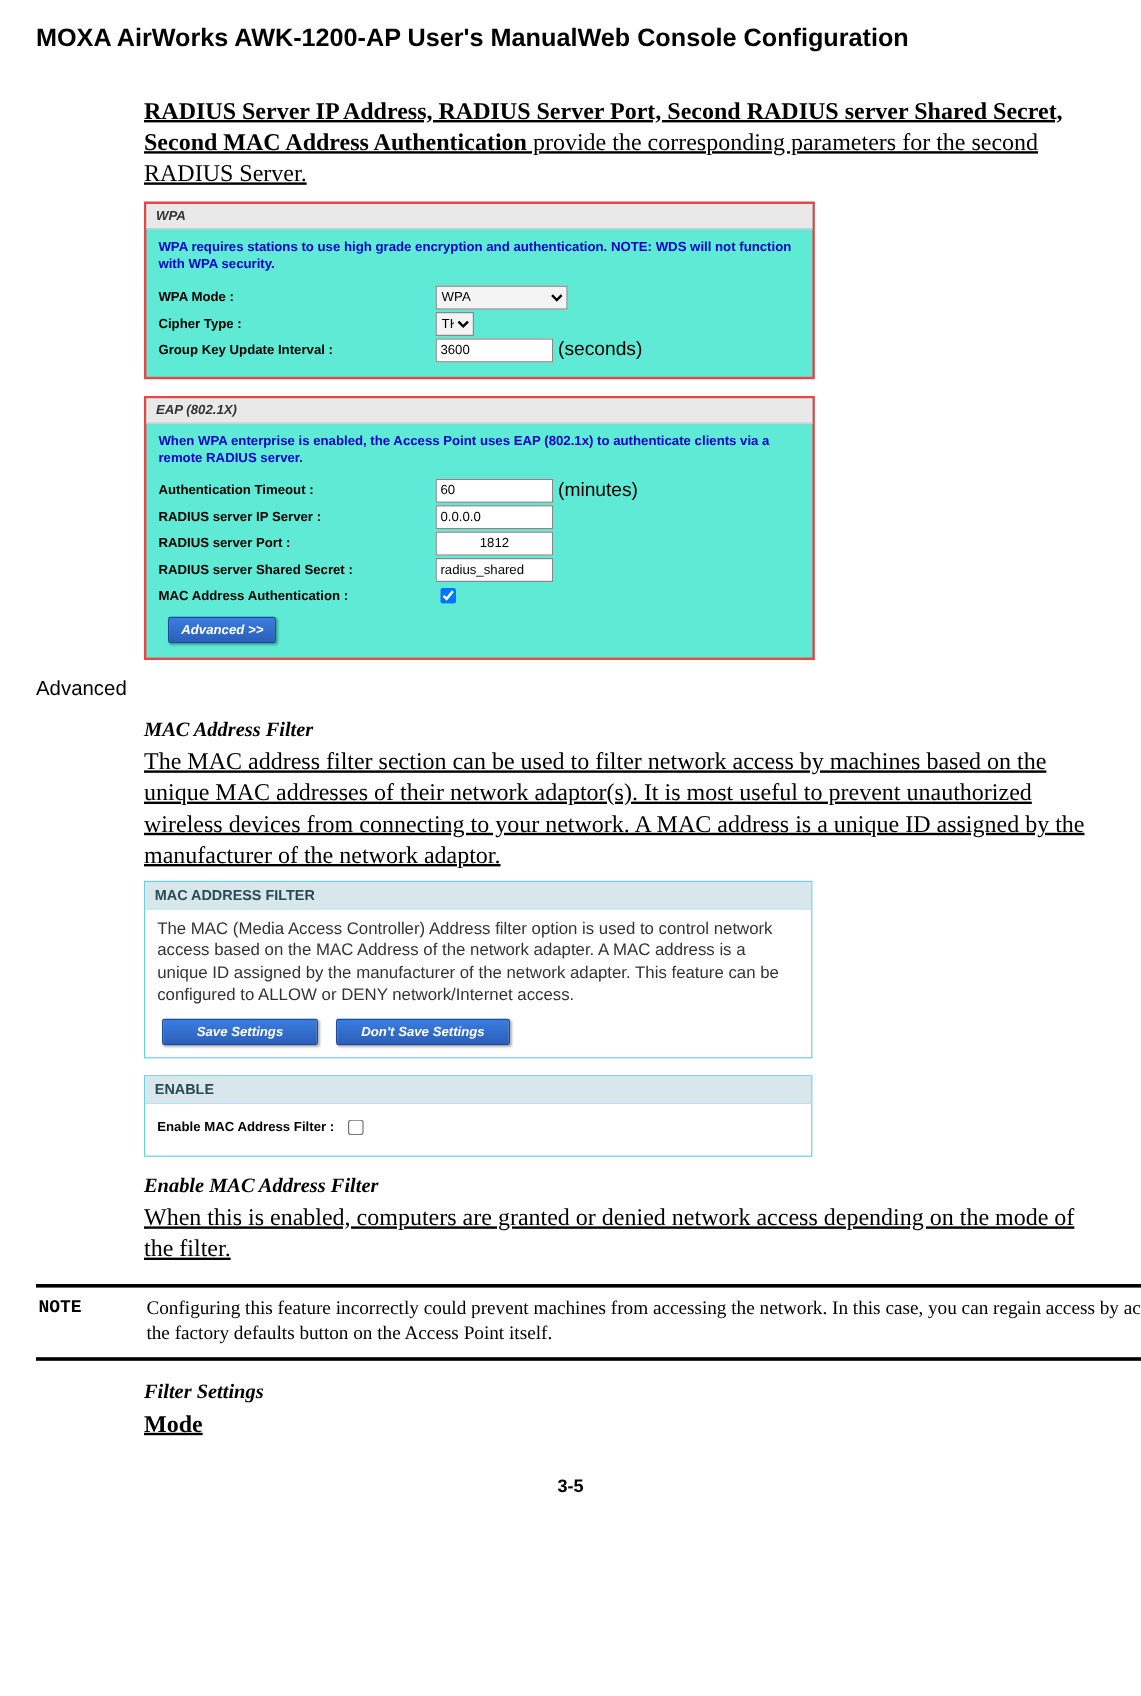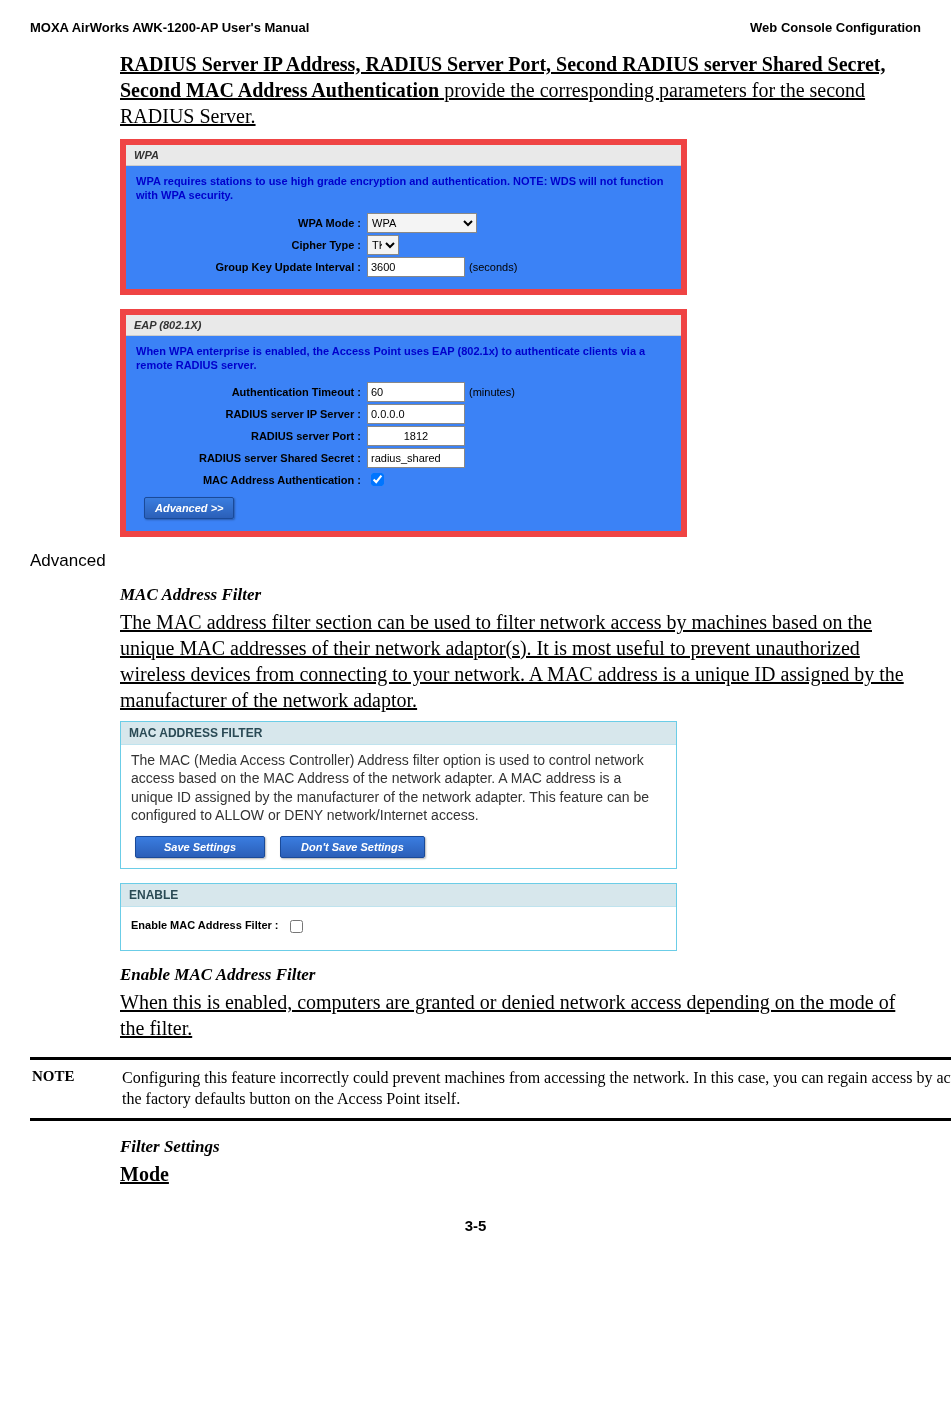--- a/index.html
+++ b/index.html
@@ -5,40 +5,40 @@
   body {
     font-family: "Times New Roman", Times, serif;
     font-size: 16px;
     margin: 0;
     padding: 20px 30px;
     width: 891px;
     color: #000;
   }
   .header-row {
     display: flex;
-    justify-content: space-between;
-    font-family: Arial, sans-serif;
-    font-weight: bold;
-    font-size: 13px;
-    margin-bottom: 16px;
+    justify-content: flex-start;
+    font-family: Arial, sans-serif;
+    font-weight: bold;
+    font-size: 21px;
+    margin-bottom: 36px;
   }
   .content {
     margin-left: 90px;
     margin-right: 0;
   }
   .para {
     font-size: 20px;
     margin: 4px 0 8px 0;
     line-height: 1.3;
     text-decoration: underline;
   }
   .bold { font-weight: bold; }
   .screenshot-box {
-    border: 6px solid #ef4444;
-    background: #3b82f6;
+    border: 2px solid #ef4444;
+    background: #5eead4;
     margin: 10px 0 14px 0;
     font-family: Arial, sans-serif;
     font-size: 11px;
     width: 555px;
   }
   .panel-title {
     background: #e9e9e9;
     font-weight: bold;
     font-style: italic;
     padding: 4px 8px;
@@ -54,41 +54,40 @@
     line-height: 1.3;
   }
   .form-row {
     display: flex;
     align-items: center;
     margin: 2px 0;
     font-size: 11px;
   }
   .form-label {
     width: 225px;
-    text-align: right;
     font-weight: bold;
     padding-right: 6px;
   }
   .text-input {
     font-family: Arial, sans-serif;
     font-size: 11px;
     border: 1px solid #888;
     padding: 1px 3px;
     height: 16px;
     background: #fff;
   }
   .dropdown {
     font-family: Arial, sans-serif;
     font-size: 11px;
     border: 1px solid #888;
     background: #f4f4f4;
     height: 20px;
   }
   .suffix-text {
-    font-size: 11px;
+    font-size: 16px;
     margin-left: 4px;
   }
   .blue-button {
     background: linear-gradient(#3a7de0, #2b5fb8);
     color: #fff;
     border: 1px solid #1a4a99;
     border-radius: 2px;
     font-style: italic;
     font-weight: bold;
     font-size: 11px;
@@ -140,21 +139,21 @@
     line-height: 1.3;
   }
   .note-block {
     border-top: 3px solid #000;
     border-bottom: 3px solid #000;
     margin: 16px -90px 16px -90px;
     padding: 8px 0 8px 0;
     display: flex;
   }
   .note-label {
-    font-family: Liberation Serif, serif;
+    font-family: Liberation Mono, monospace;
     font-weight: bold;
     font-size: 15px;
     width: 90px;
     padding-left: 2px;
   }
   .note-text {
     font-size: 16px;
     flex: 1;
     line-height: 1.3;
   }

